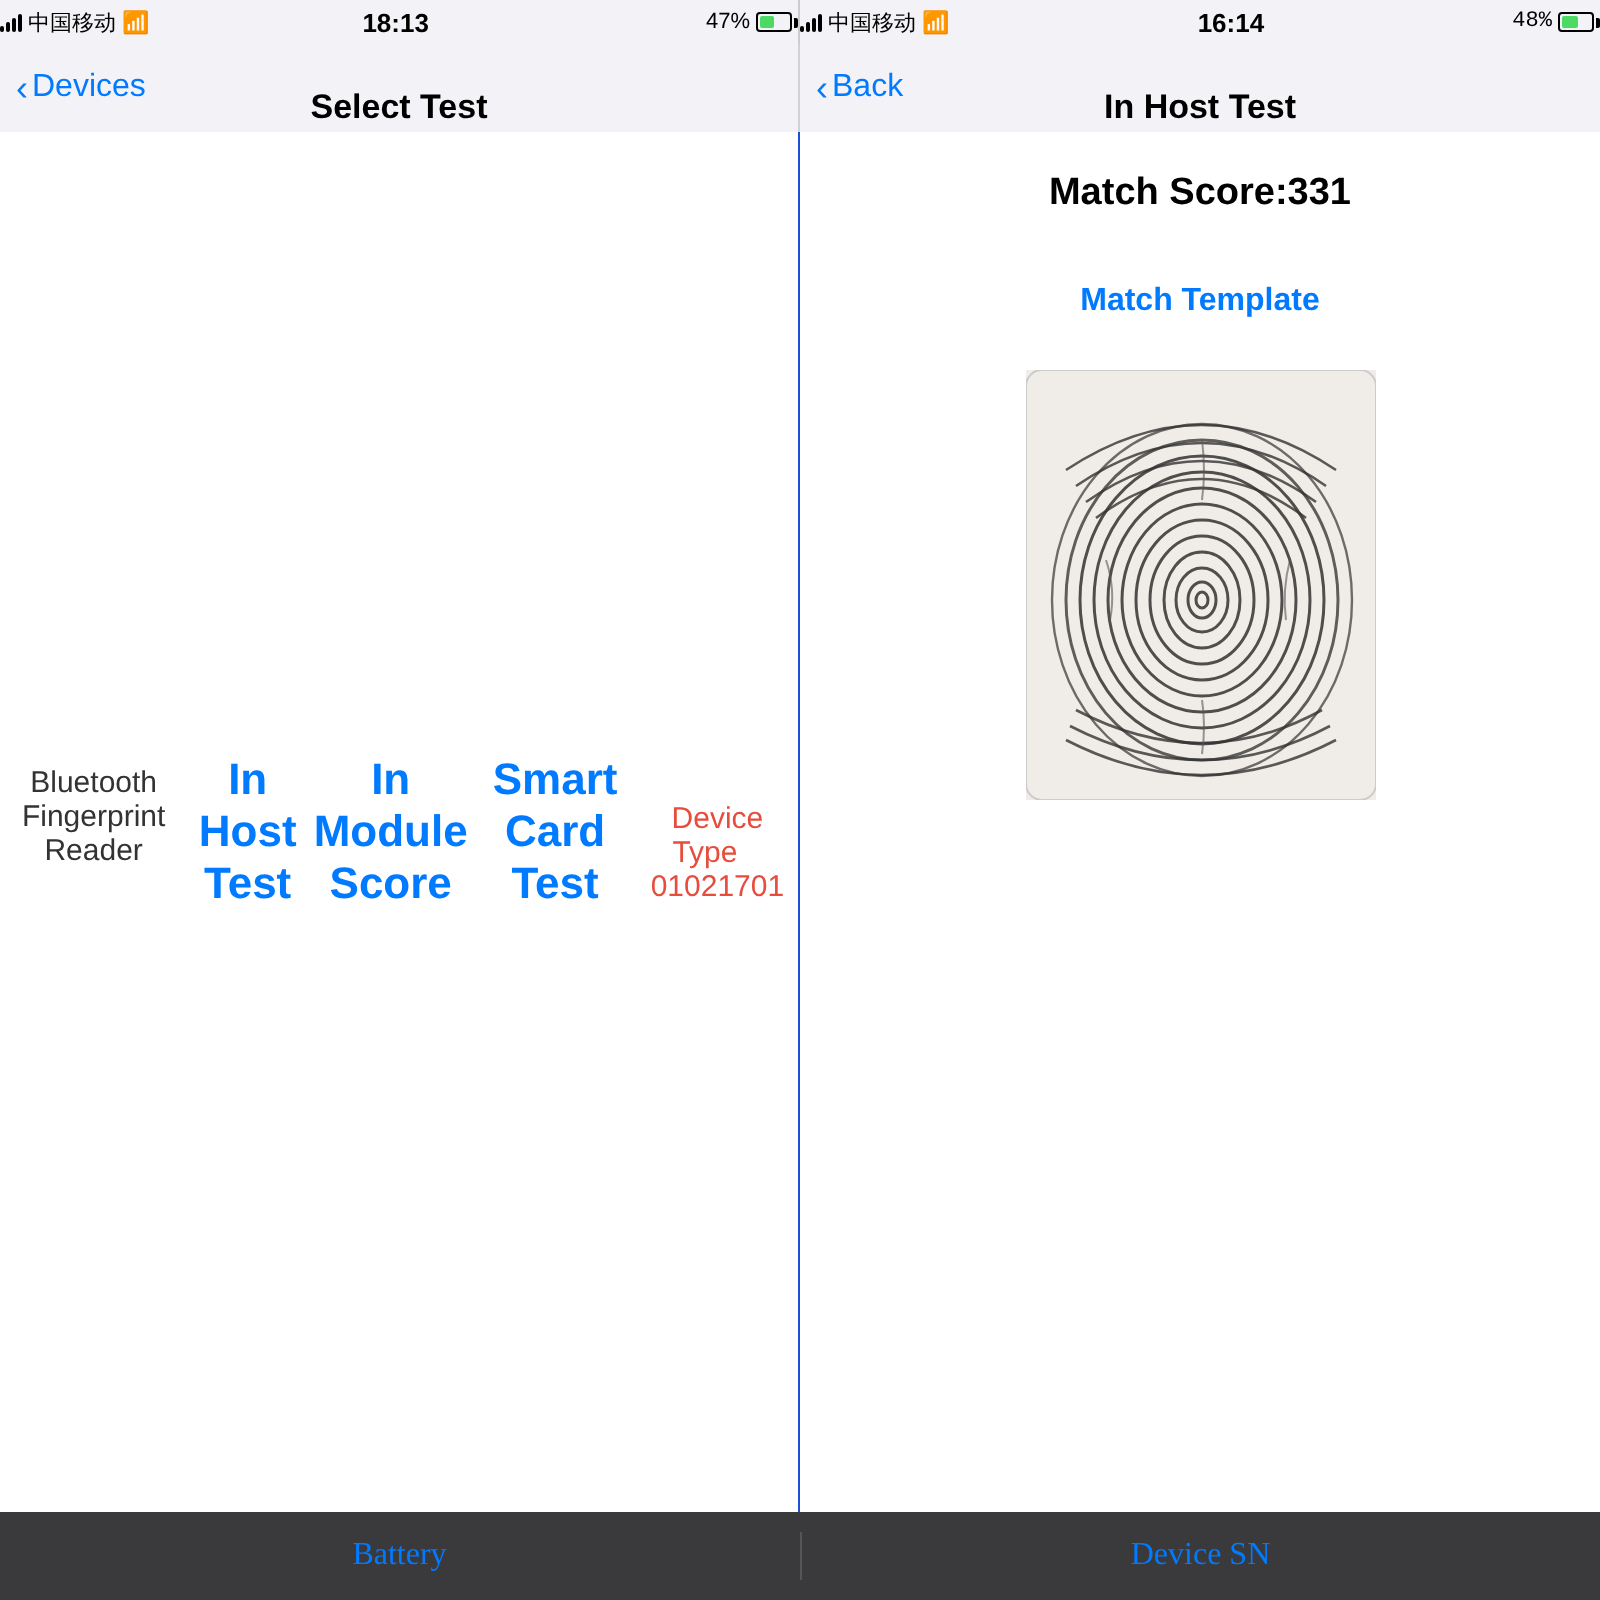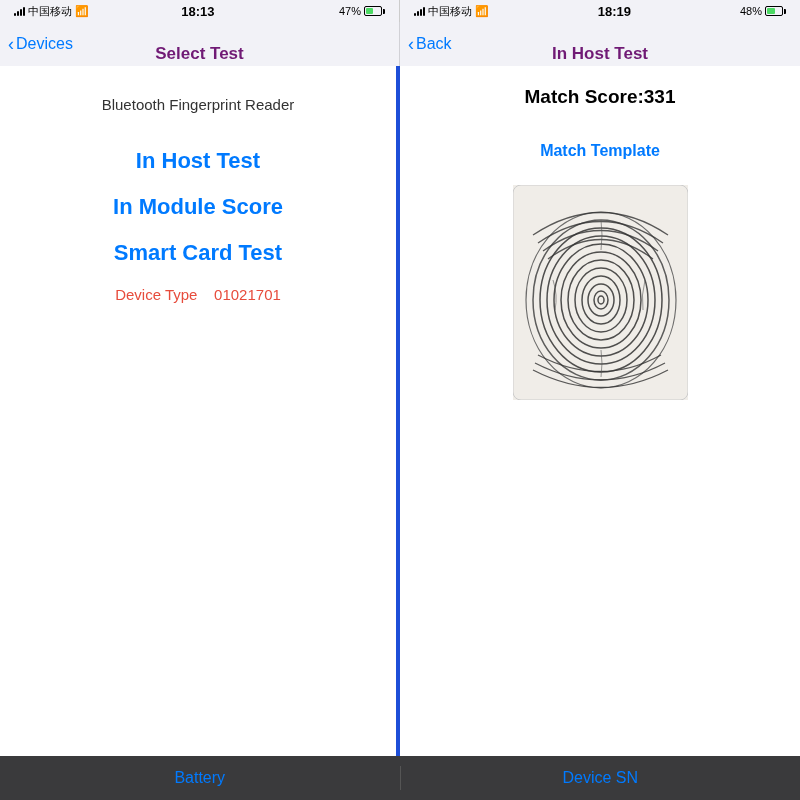--- a/index.html
+++ b/index.html
@@ -22,21 +22,21 @@
       background: #f2f2f7;
     }
 
     .status-bar {
       width: 50%;
       height: 22px;
       background: #f2f2f7;
       display: flex;
       align-items: center;
       justify-content: space-between;
-      padding: 0 14px;
+      padding: 0 0;
       font-size: 11px;
       font-weight: 500;
       color: #000;
       text-align: right;
     }
 
     .status-bar:first-child {
       border-right: 1px solid #ccc;
     }
 
@@ -131,39 +131,39 @@
 
     .nav-chevron {
       font-size: 18px;
       font-weight: 300;
       line-height: 1;
     }
 
     .nav-title {
       font-size: 17px;
       font-weight: 600;
-      color: #701a75;
+      color: #000000;
       text-align: center;
       margin-top: 19px;
     }
 
     
     .main-content {
       display: flex;
       flex: 1;
       background: #fff;
     }
 
     
     .left-panel {
       width: 50%;
       background: #fff;
-      border-right: 4px solid #1d4ed8;
-      display: flex;
-      flex-direction: column;
+      border-right: 1px solid #1d4ed8;
+      display: flex;
+      flex-direction: row;
       align-items: center;
       padding-top: 30px;
       gap: 0;
     }
 
     .device-label {
       font-size: 15px;
       color: #333;
       margin-bottom: 35px;
       text-align: center;
@@ -234,20 +234,21 @@
       background: #3a3a3c;
       align-items: center;
     }
 
     .footer-btn {
       width: 50%;
       display: flex;
       align-items: flex-end;
       justify-content: center;
       cursor: pointer;
+      font-family: Liberation Serif, serif;
     }
 
     .footer-btn-label {
       font-size: 16px;
       color: #007aff;
       font-weight: 400;
     }
 
     .footer-divider {
       width: 1px;
@@ -287,23 +288,23 @@
     <div class="status-left">
       <div class="signal-bars">
         <div class="signal-bar" style="height:3px"></div>
         <div class="signal-bar" style="height:5px"></div>
         <div class="signal-bar" style="height:7px"></div>
         <div class="signal-bar" style="height:9px"></div>
       </div>
       <span>中国移动</span>
       <span>📶</span>
     </div>
-    <span style="font-size:13px;font-weight:600;">18:19</span>
+    <span style="font-size:13px;font-weight:600;">16:14</span>
     <div class="status-right">
-      <span style="font-size:11px;">48%</span>
+      <span style="font-size:11px;font-family:Liberation Mono, monospace;">48%</span>
       <div class="battery-icon">
         <div class="battery-body">
           <div class="battery-fill" style="width:47%;"></div>
         </div>
         <div class="battery-tip"></div>
       </div>
     </div>
   </div>
 </div>
 

